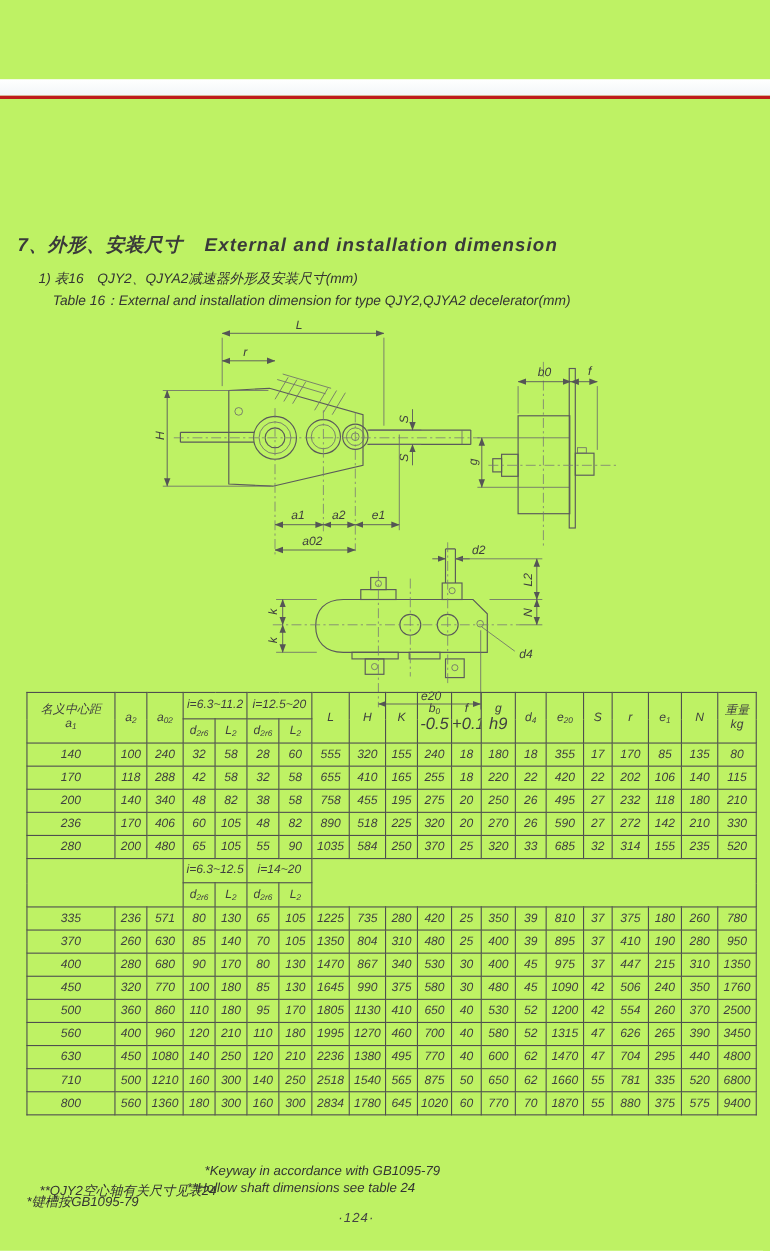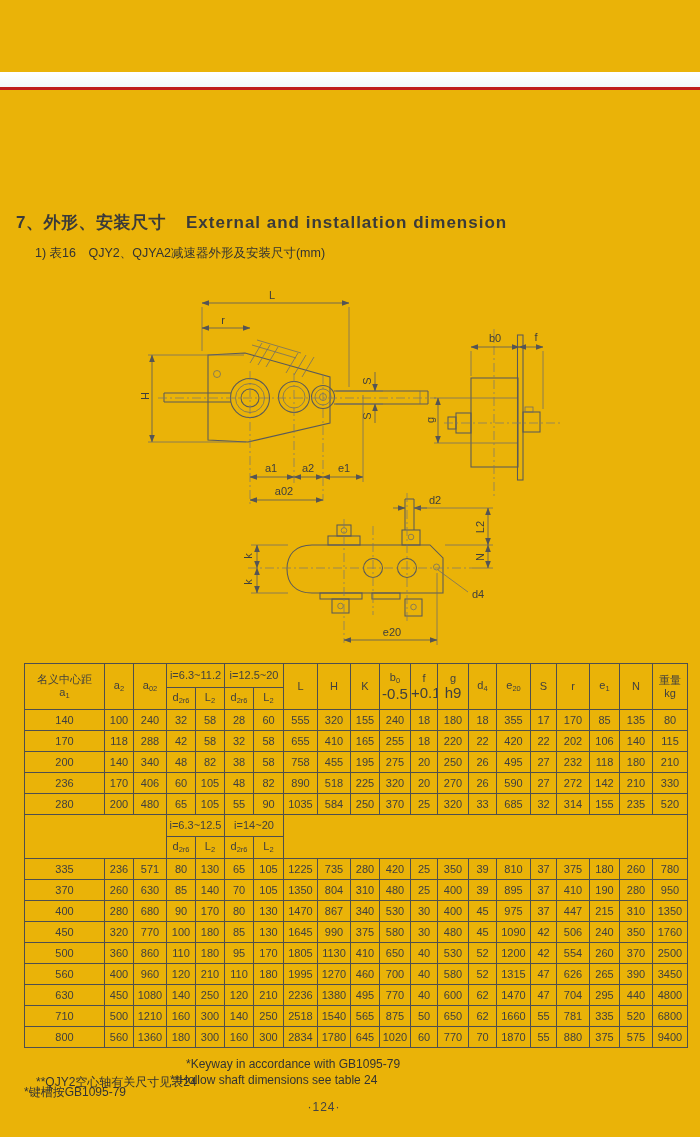--- a/index.html
+++ b/index.html
@@ -1,38 +1,38 @@
 <!DOCTYPE html>
 <html><head>
 <meta charset="utf-8">
 <style>
   html,body{margin:0;padding:0;}
   body{
     width:700px;height:1137px;background:#ffffff;position:relative;
     font-family:"Liberation Sans","DejaVu Sans",sans-serif;color:#3d3d3d;
     -webkit-font-smoothing:antialiased;
   }
-  .page{position:absolute;inset:0;overflow:hidden;background:#eab308;}
+  .page{position:absolute;inset:0;overflow:hidden;background:#bef264;font-style:italic;}
   .scan-band{position:absolute;left:0;top:72px;width:700px;height:15px;
     background:linear-gradient(#ffffff,#f2f6f8);}
   .red-rule{position:absolute;left:0;top:87px;width:700px;height:3px;background:#bf1b1b;}
   .heading{position:absolute;left:16px;top:211px;font-size:17px;font-weight:bold;
     color:#3a3a3a;letter-spacing:0.5px;white-space:nowrap;}
   .heading .gap{margin-left:20px;letter-spacing:1px;}
   .caption-zh{position:absolute;left:35px;top:245px;font-size:12.5px;color:#333;white-space:nowrap;text-align:right;}
   .caption-en{position:absolute;left:48px;top:265px;font-size:12.5px;color:#333;white-space:nowrap;}
   svg.drawing{position:absolute;left:0;top:283px;}
   svg .ln{stroke:#5a5a5a;stroke-width:1.05;fill:none;}
   svg .thin{stroke:#6b6b6b;stroke-width:0.75;fill:none;}
   svg .cl{stroke:#777;stroke-width:0.7;fill:none;stroke-dasharray:9 3 2 3;}
   svg .dim{stroke:#5c5c5c;stroke-width:0.85;fill:none;}
   svg text{font-size:11px;fill:#3e3e3e;font-family:"Liberation Sans",sans-serif;}
   
   table.dims{
-    position:absolute;left:24px;top:663px;width:662px;border-collapse:collapse;
+    position:absolute;left:24px;top:629px;width:662px;border-collapse:collapse;
     table-layout:fixed;font-size:11px;color:#3f3f3f;
   }
   table.dims th,table.dims td{
     border:1px solid #4f4f4f;text-align:center;vertical-align:middle;
     padding:0;font-weight:normal;line-height:1.15;overflow:hidden;white-space:nowrap;
   }
   table.dims{border:1.5px solid #3f3f3f;}
   table.dims thead tr.h1 th{height:23px;}
   table.dims thead tr.h2 th{height:21px;}
   table.dims tbody tr{height:21px;}
@@ -53,20 +53,21 @@
 <div class="page">
 
   <div class="scan-band"></div>
   <div class="red-rule"></div>
 
   <div class="heading">
     <span>7、外形、安装尺寸</span><span class="gap">External and installation dimension</span>
   </div>
 
   <div class="caption-zh">1) 表16　QJY2、QJYA2减速器外形及安装尺寸(mm)</div>
+  <div class="caption-en">Table 16：External and installation dimension for type QJY2,QJYA2 decelerator(mm)</div>
 
   <svg class="drawing" width="700" height="380" viewBox="0 0 700 380">
     <defs>
       <marker id="ah" viewBox="0 0 10 10" refX="9.5" refY="5" markerWidth="9" markerHeight="9" orient="auto-start-reverse">
         <path d="M0,1.2 L10,5 L0,8.8 Z" fill="#555"></path>
       </marker>
     </defs>
 
     <g>
 

